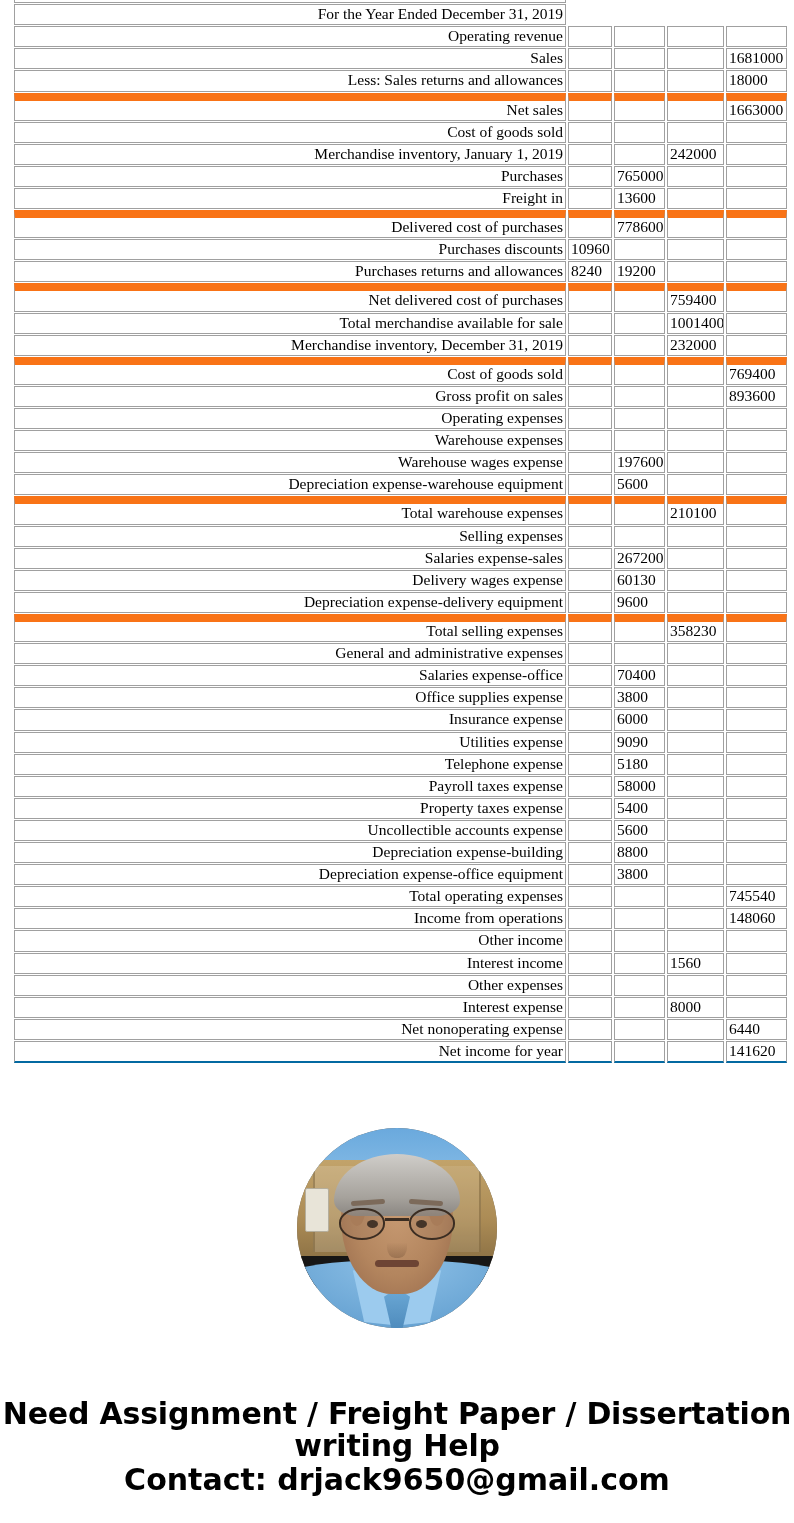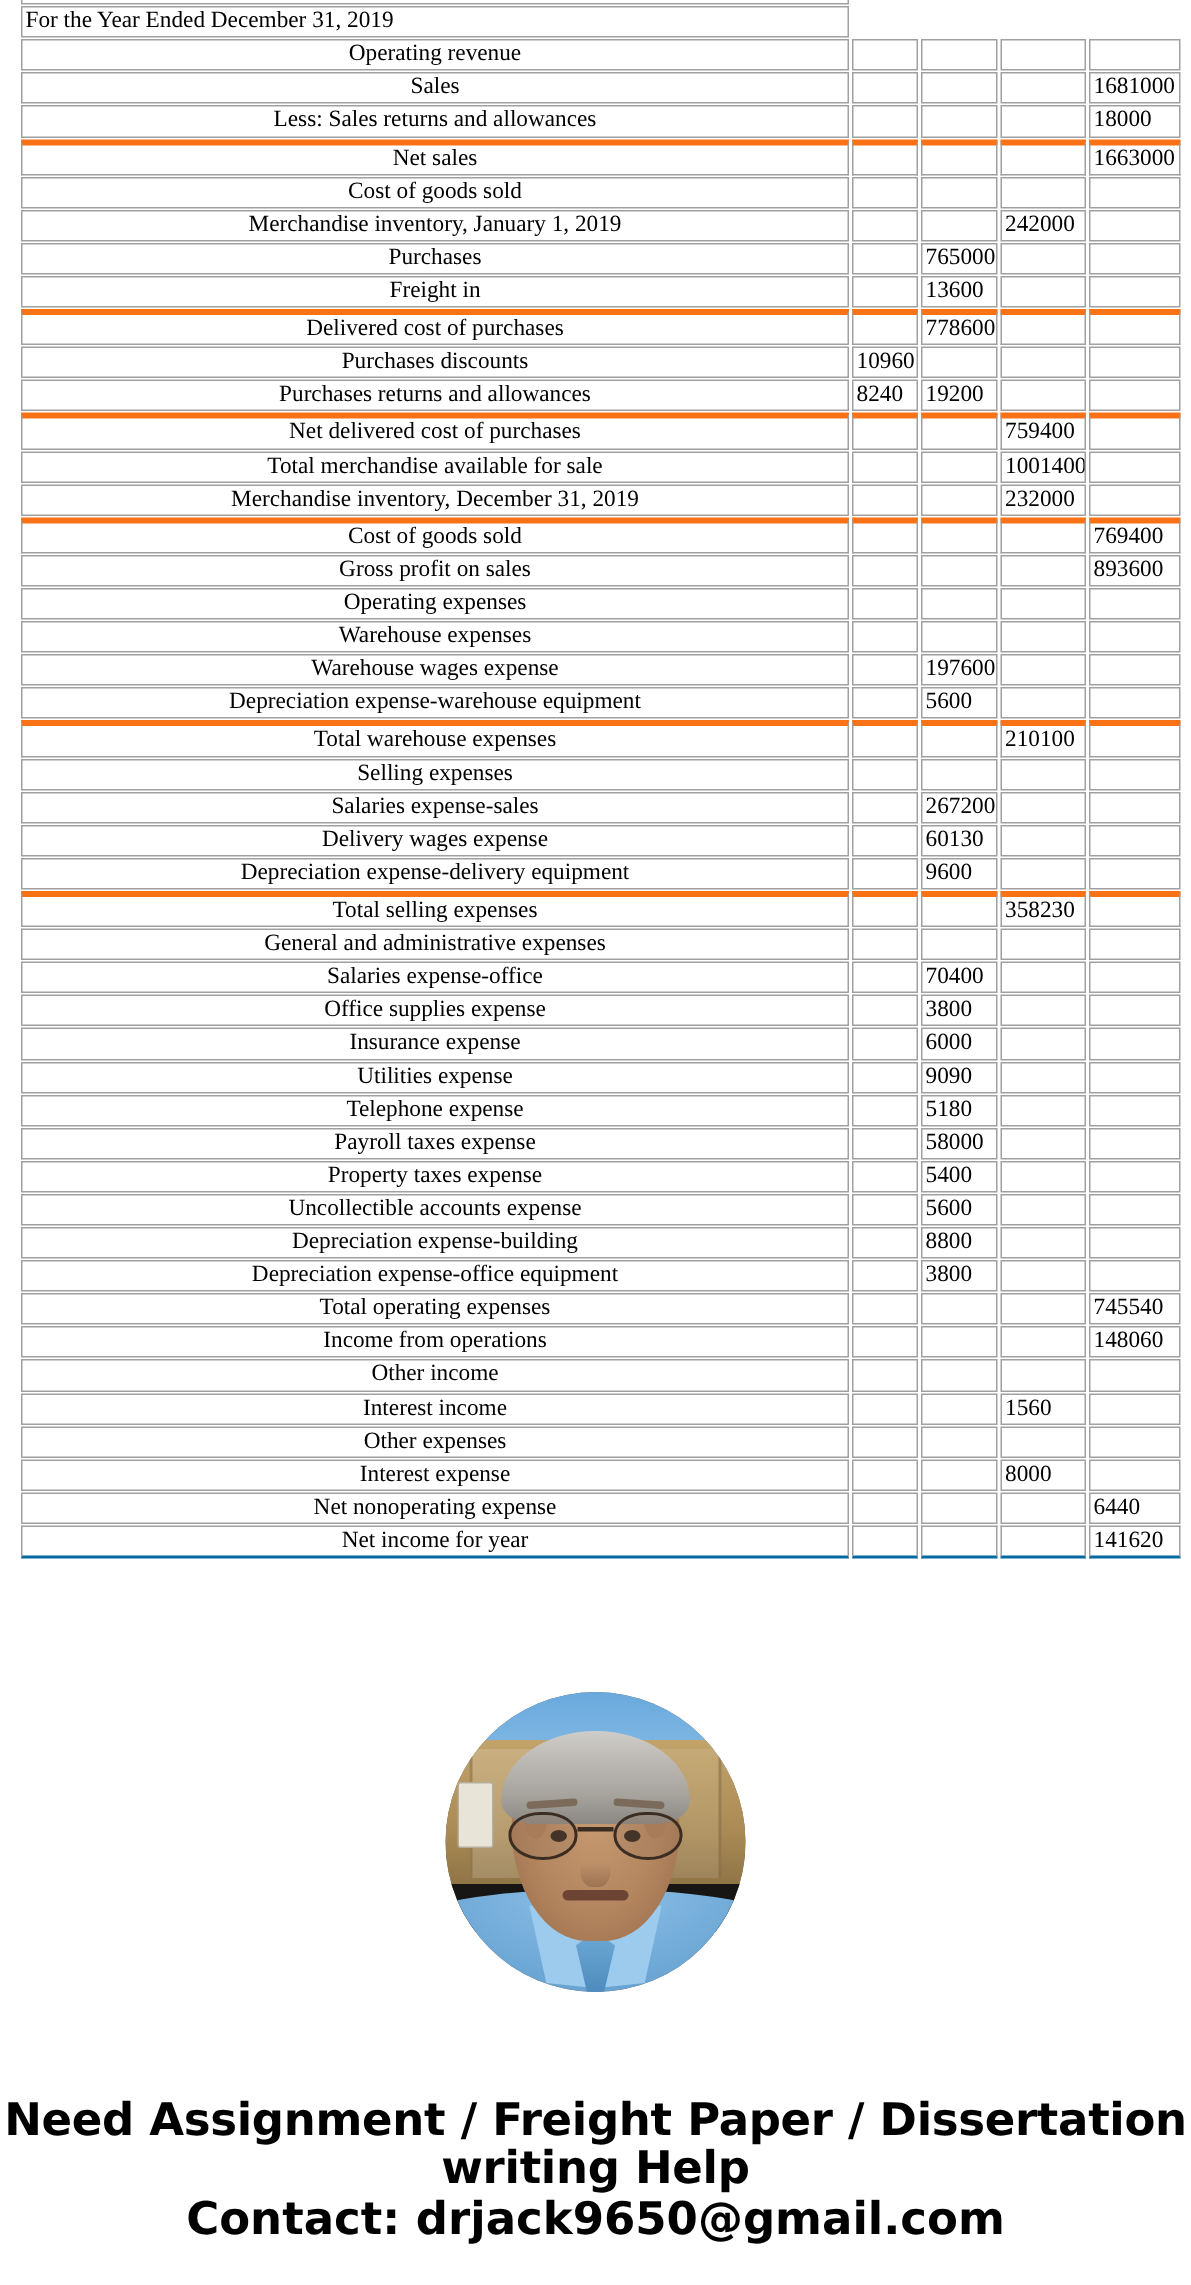--- a/index.html
+++ b/index.html
@@ -40,32 +40,32 @@
     white-space: nowrap;
     overflow: hidden;
   }
   
   col.c-desc  { width: 552px; }
   col.c-n1    { width: 44px;  }
   col.c-n2    { width: 51px;  }
   col.c-n3    { width: 57px;  }
   col.c-n4    { width: 61px;  }
 
-  td.desc { text-align: center; margin-top: 32px; }
+  td.desc { text-align: right; margin-top: 32px; }
   td.num  { text-align: left; padding-left: 3px; }
 
   
   td.title {
-    text-align: left;
+    text-align: right;
     border: 1px solid #a0a0a0;
   }
 
   
   tr.rule > td {
-    border-top: 4px solid #f97316;
+    border-top: 8px solid #f97316;
   }
 
   
   tr.final > td {
     border-bottom: 2px solid #0369a1;
   }
 
   
   .photo-block {
     position: absolute;

